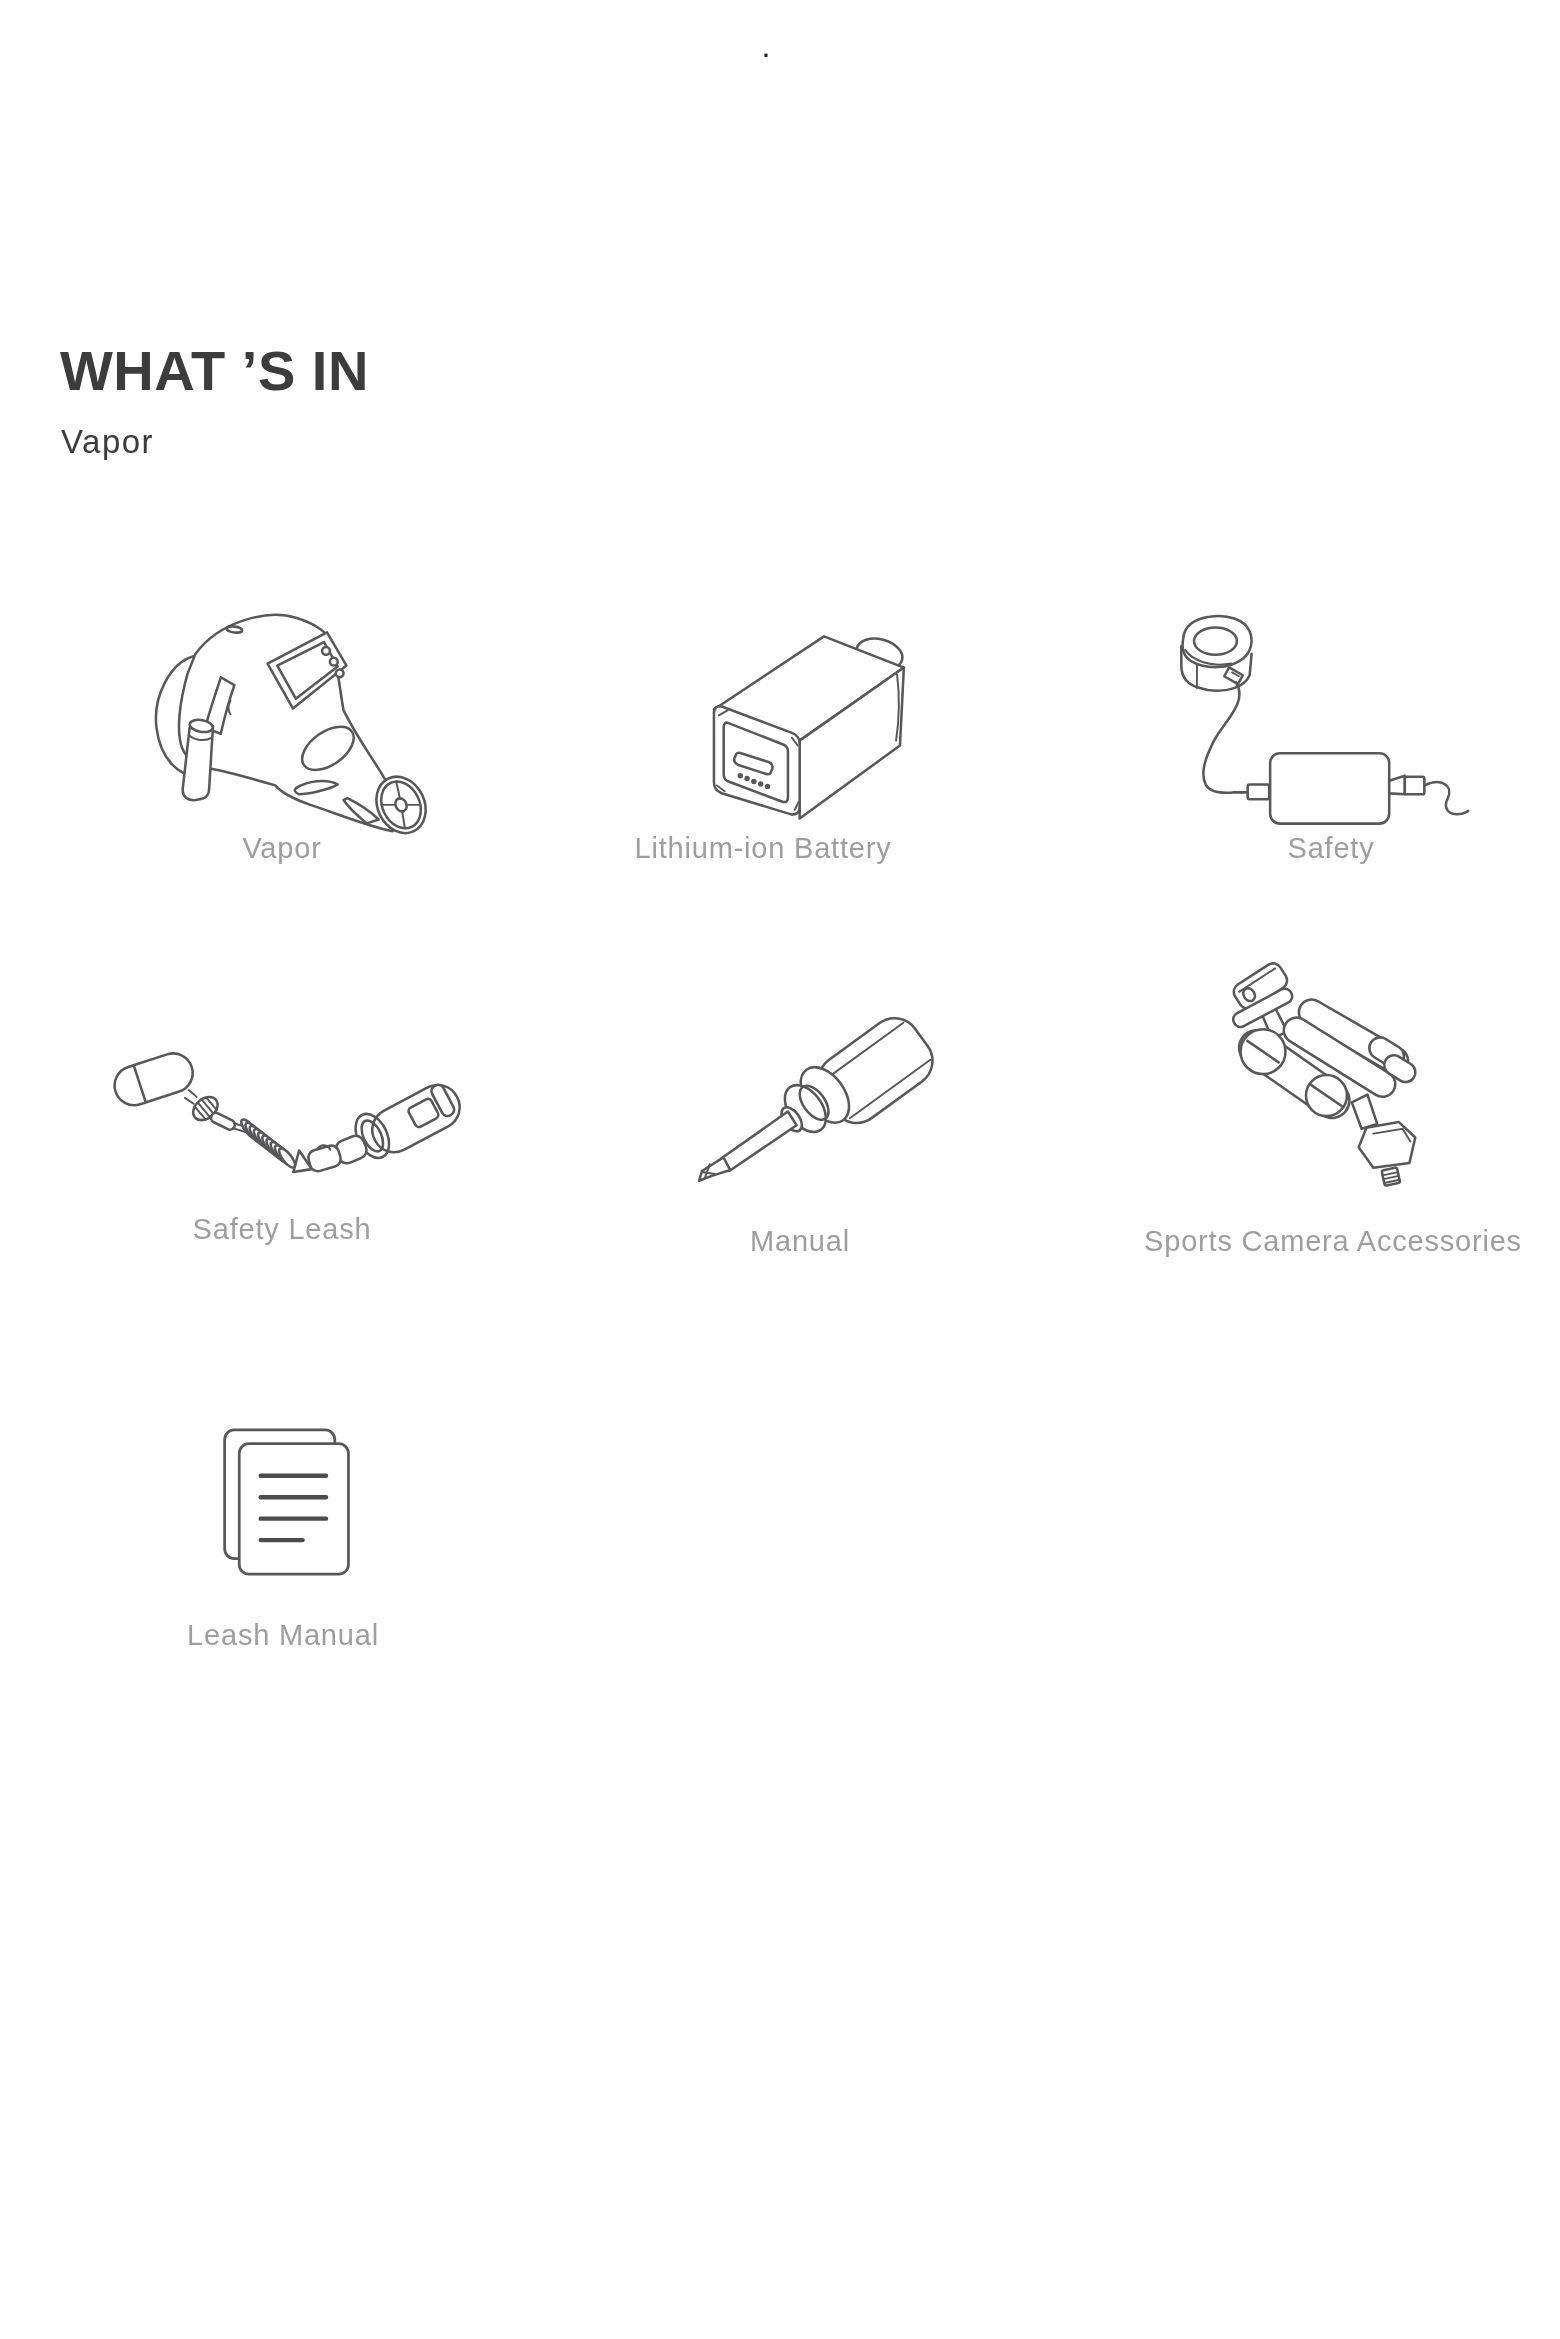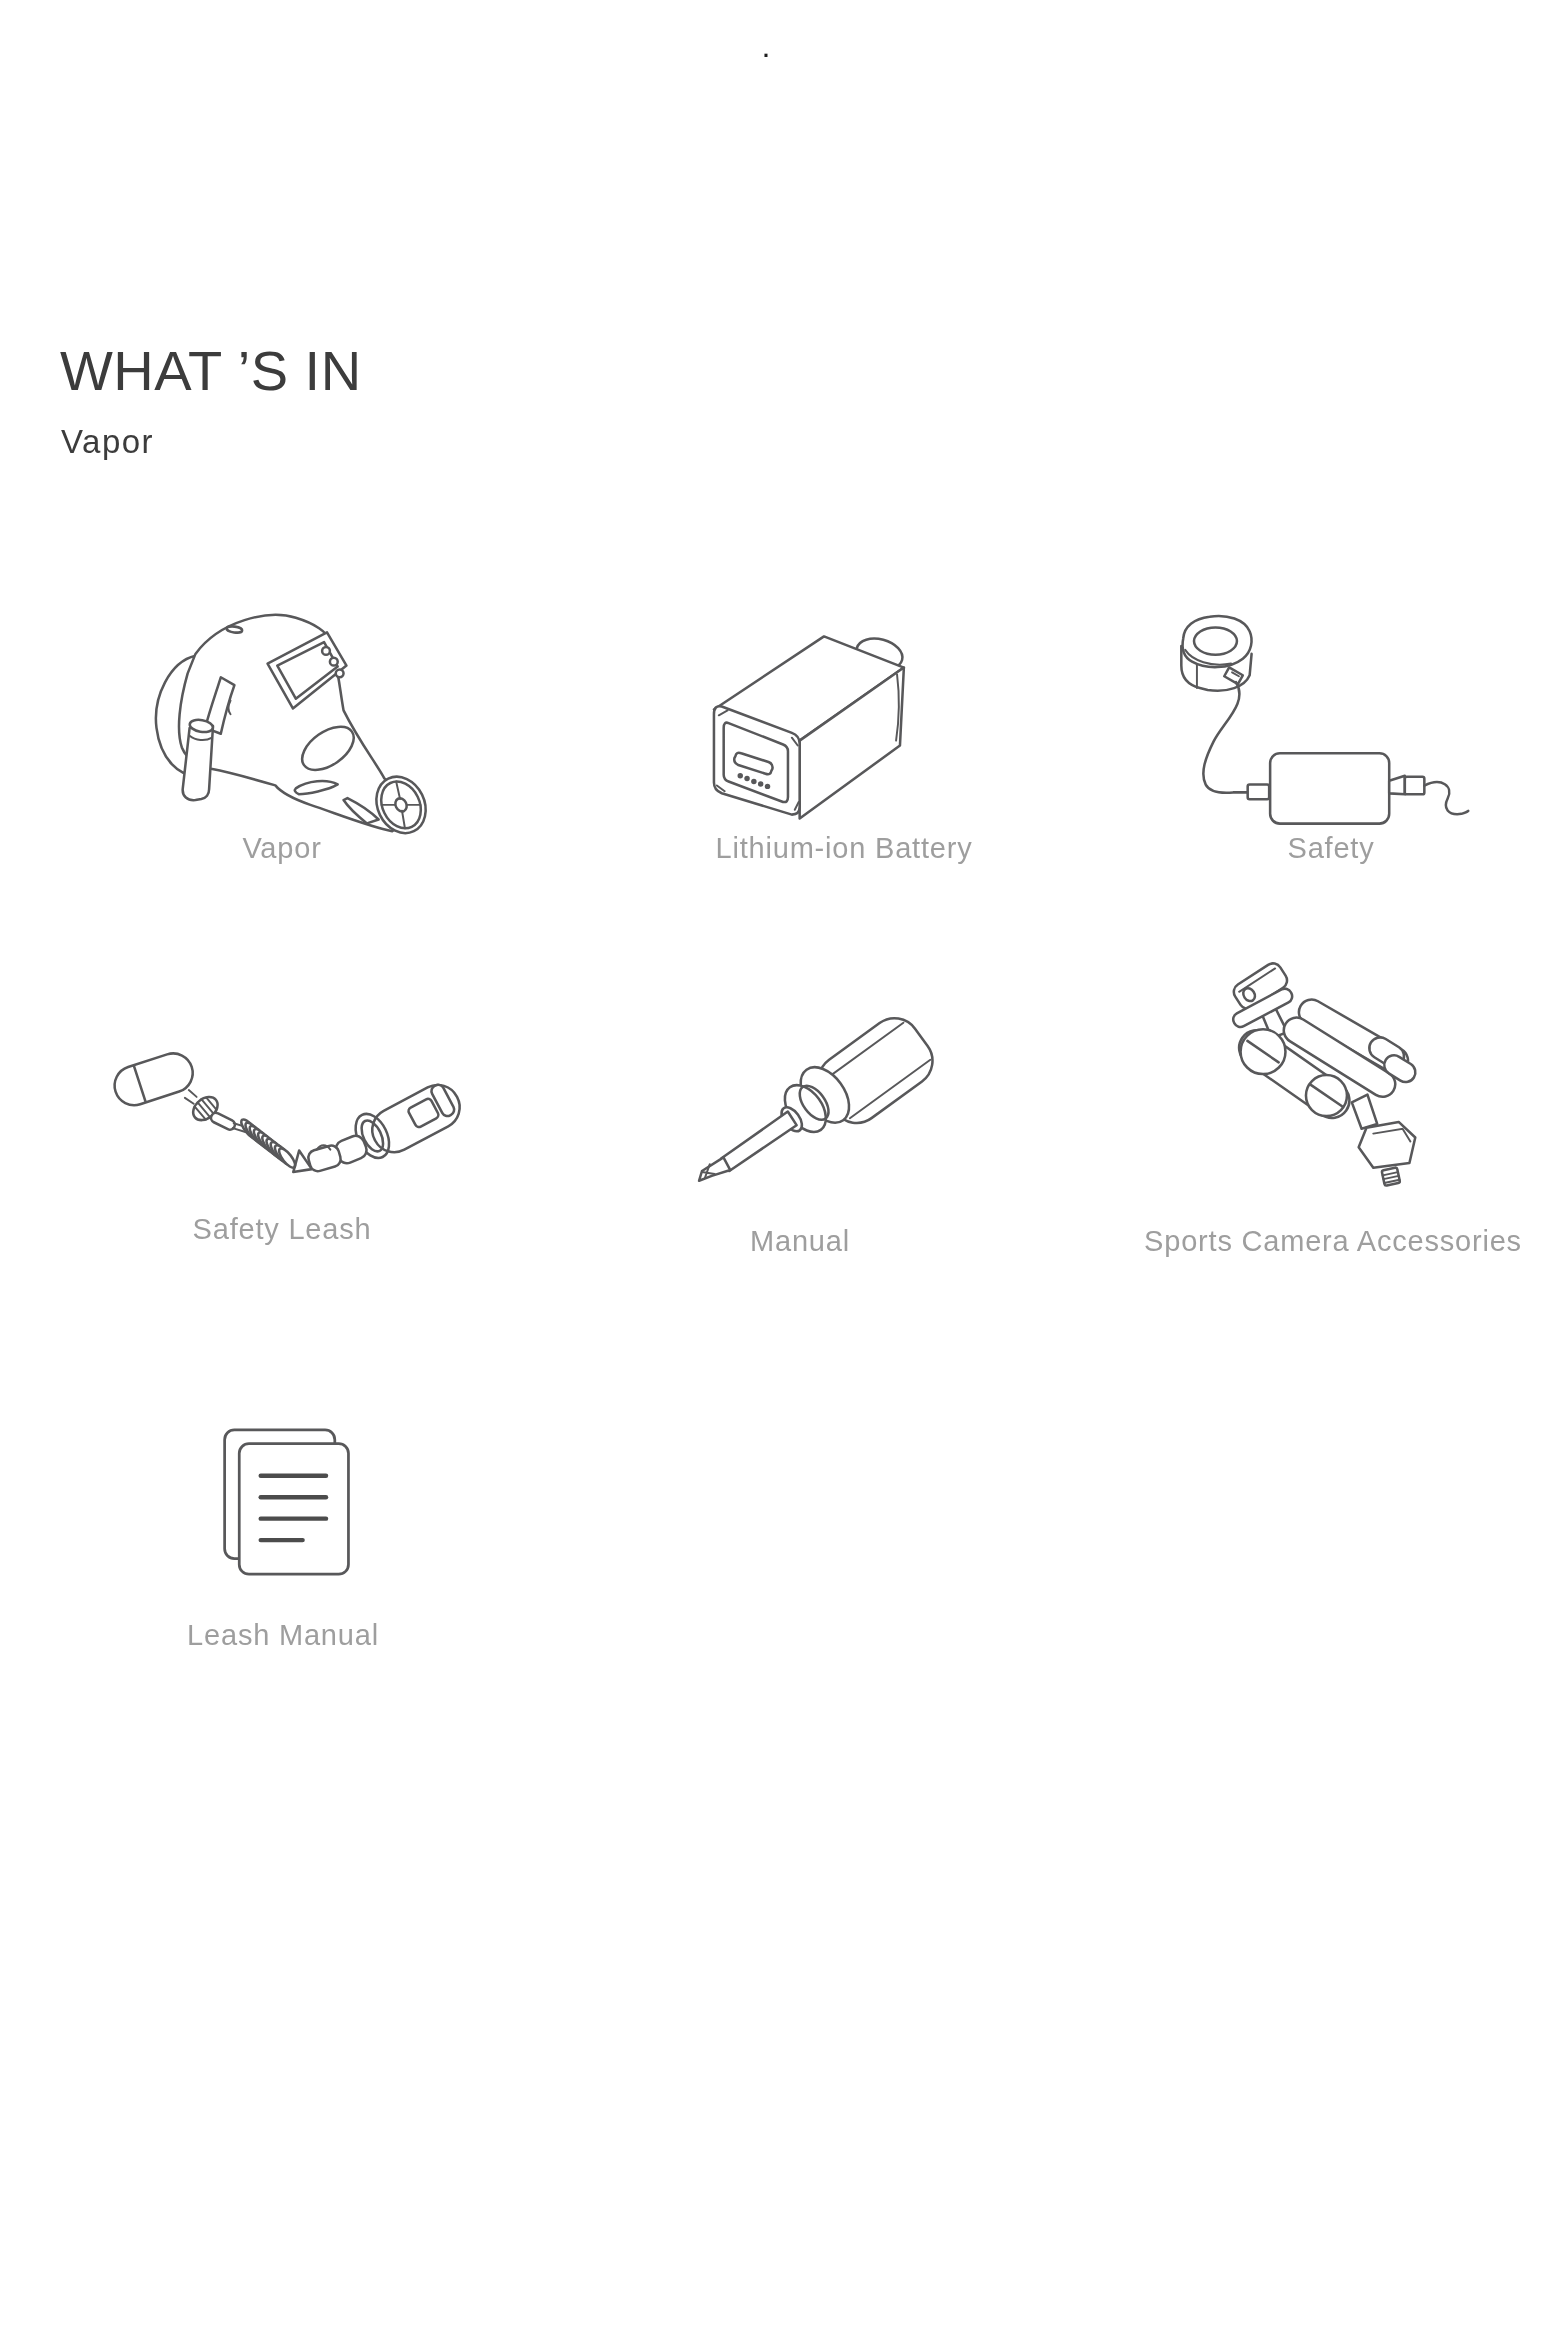--- a/index.html
+++ b/index.html
@@ -8,21 +8,21 @@
     background:var(--bg,#fff); overflow:hidden;
     font-family:"Liberation Sans", sans-serif;
   }
   .top-mark {
     position:absolute; left:763px; top:39px;
     font-size:21.5px; font-weight:700; line-height:23.4px;
     color:var(--mark,#1f1f1f);
   }
   .title {
     position:absolute; left:60px; top:341px;
-    font-size:56px; line-height:60px; font-weight:400;
+    font-size:56px; line-height:60px; font-weight:700;
     letter-spacing:0.5px; color:var(--title,#3c3c3c);
   }
   .subtitle {
     position:absolute; left:61px; top:419px;
     font-size:33px; line-height:45px; font-weight:400;
     letter-spacing:1.5px; color:var(--title,#3c3c3c);
   }
   .item-label {
     position:absolute; transform:translateX(-50%);
     font-size:29px; line-height:33px; letter-spacing:0.8px;
@@ -105,21 +105,21 @@
       <path class="o" d="M32,112 L88,134 Q93,136 93,141 L93,188 Q93,194 88,193 L32,172 Q27,170 27,165 L27,117 Q27,110 32,112 Z"></path>
 
       <path class="o" d="M45,143 L73,152 Q78,154 77,159 L76,161 Q75,166 70,164 L42,155 Q37,153 38,148 L39,146 Q40,141 45,143 Z"></path>
 
       <circle class="dot" cx="44" cy="166" r="2.8"></circle>
       <circle class="dot" cx="51" cy="169" r="2.8"></circle>
       <circle class="dot" cx="58" cy="172" r="2.8"></circle>
       <circle class="dot" cx="65" cy="174.5" r="2.8"></circle>
       <circle class="dot" cx="72" cy="177" r="2.8"></circle>
     </svg>
-    <span class="item-label" style="left:844px; top:832px">Lithium-ion Battery</span>
+    <span class="item-label" style="left:763px; top:832px">Lithium-ion Battery</span>
   </div>
 
   <div class="item">
     <svg class="icon" style="left:1151px; top:605px" width="371" height="244" viewBox="0 0 380 250">
 
       <path class="o" d="M31,42 L31,62 C31,74 38,82 50,85 L58,87 C78,90 96,84 101,72 L103,50"></path>
       <path class="thin" d="M47,62 L47,85"></path>
 
       <path class="s" d="M33,34 C34,22 44,14 60,12 C78,9 96,15 101,27 C105,36 103,48 94,55 C80,66 56,66 42,58 C33,53 31,44 33,34 Z"></path>
       <path class="thin" d="M35,46 C42,57 62,64 82,60"></path>

